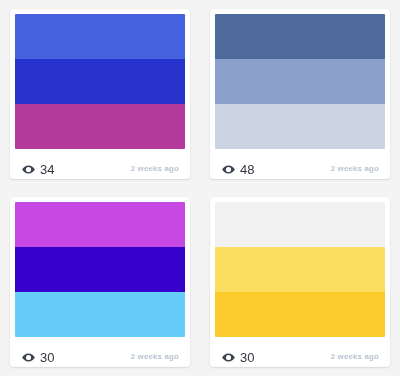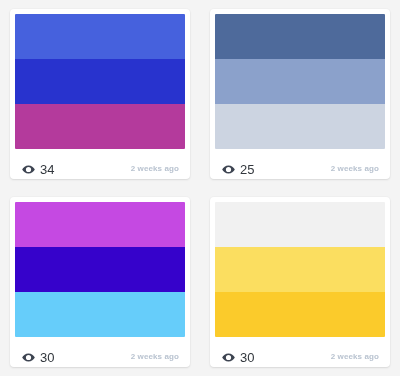--- a/index.html
+++ b/index.html
@@ -130,21 +130,21 @@
         <div class="swatch-band" style="background: rgb(204, 212, 225);"></div>
       </div>
       <div class="card-footer">
         <div class="views-group">
           <span class="eye-icon">
             <svg viewBox="0 0 16 16" width="13" height="13" fill="currentColor" aria-hidden="true">
               <path d="M8 3C4.4 3 1.5 5.6 0.4 7.6a0.8 0.8 0 0 0 0 0.8C1.5 10.4 4.4 13 8 13s6.5-2.6 7.6-4.6a0.8 0.8 0 0 0 0-0.8C14.5 5.6 11.6 3 8 3Zm0 8.2A3.2 3.2 0 1 1 11.2 8 3.2 3.2 0 0 1 8 11.2Z"></path>
               <circle cx="8" cy="8" r="1.55" fill="#ffffff"></circle>
             </svg>
           </span>
-          <span class="views-count">25</span>
+          <span class="views-count">48</span>
         </div>
         <span class="time-ago">2 weeks ago</span>
       </div>
     </div>
   </div>
 
   <div class="grid-cell">
     <div class="palette-card">
       <div class="swatch">
         <div class="swatch-band" style="background: rgb(197, 73, 226);"></div>

